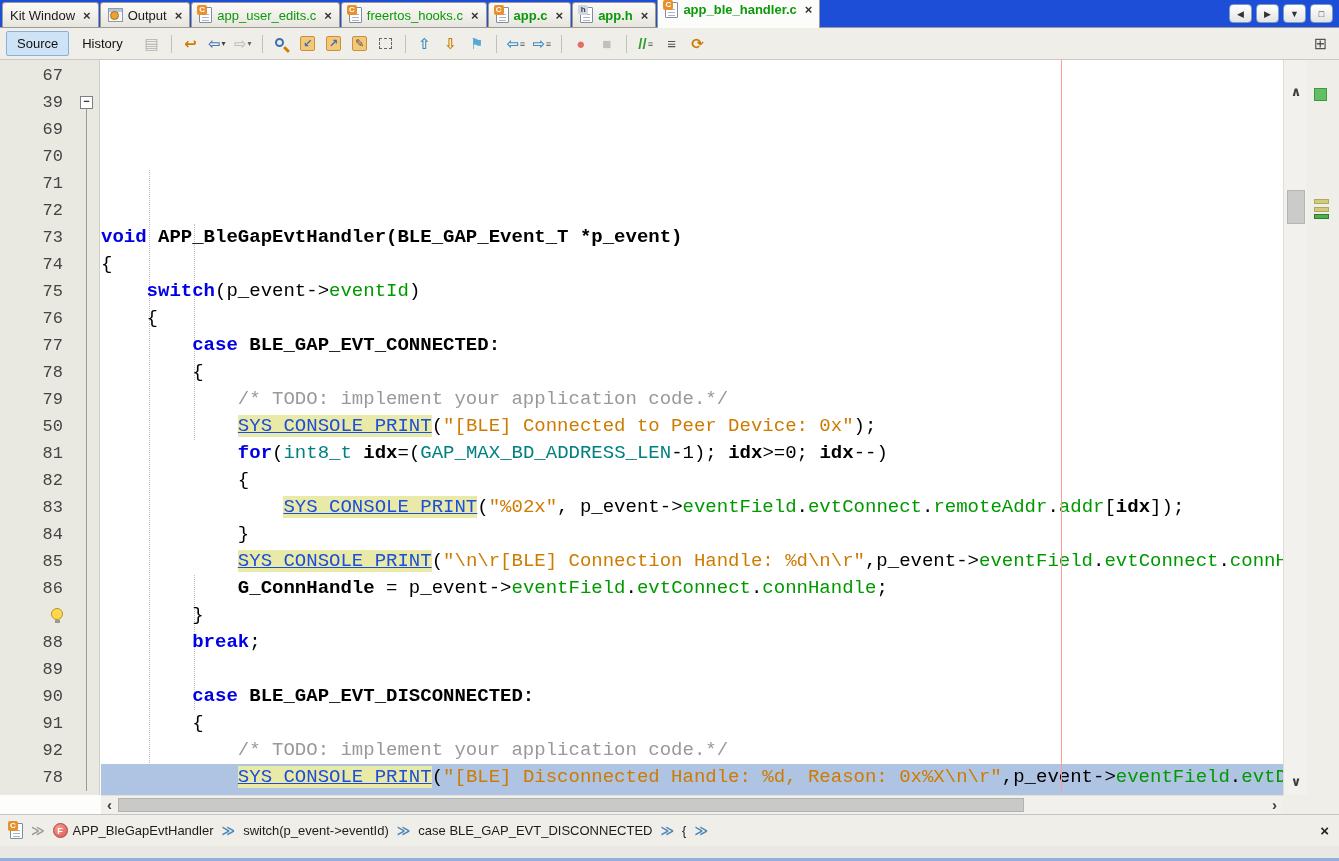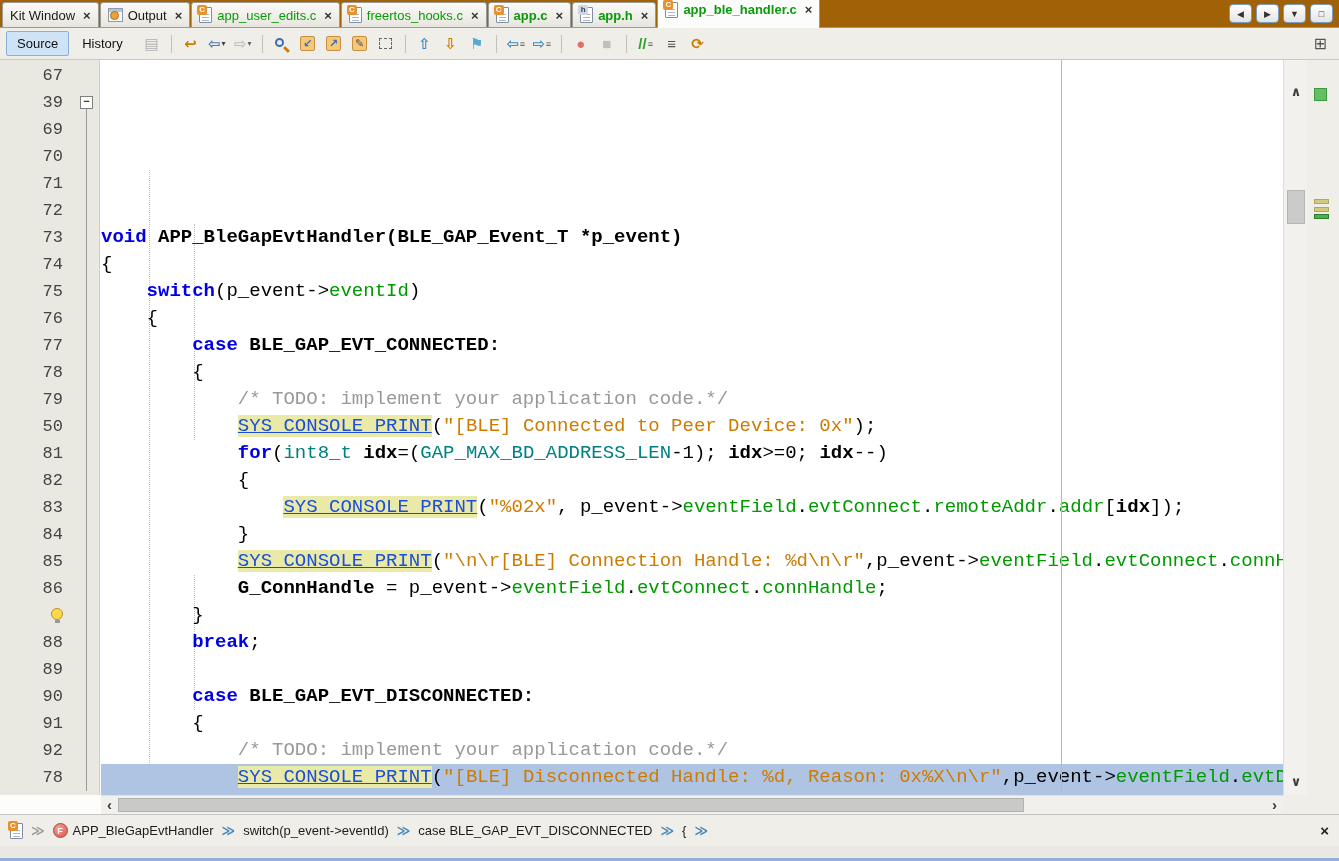--- a/index.html
+++ b/index.html
@@ -3,21 +3,21 @@
 <meta charset="utf-8">
 <style>
   html,body{margin:0;padding:0;background:#c8c6c0;}
   *{box-sizing:border-box;}
   .window{
     position:relative;width:1339px;height:861px;background:#efeee9;
     font-family:"Liberation Sans","DejaVu Sans",sans-serif;
     outline:1px solid #8f8f8f;outline-offset:-1px;overflow:hidden;
   }
   
-  .tabbar{position:absolute;top:0;left:0;right:0;height:28px;background:#a16207;
+  .tabbar{position:absolute;top:0;left:0;right:0;height:28px;background:#1d4ed8;
     border-bottom:1px solid #9b9a94;display:flex;align-items:flex-end;padding:0 2px;}
   .tabs{display:flex;align-items:flex-end;gap:1px;height:28px;}
   .tab{height:25px;display:flex;align-items:center;gap:5px;padding:0 7px;
     border:1px solid #9b9a94;border-bottom:none;border-radius:3px 3px 0 0;
     background:linear-gradient(#fbfaf8,#e7e5de);font-size:13px;color:#1a1a1a;cursor:default;}
   .tab.active{height:40px;background:#fcfcfa;border-top:3px solid #e8a33d;margin-bottom:-1px;z-index:2;}
   .tlabel{white-space:nowrap;}
   .tlabel.green{color:#0a9a0a;}
   .tlabel.tbold{font-weight:bold;text-align:right;}
   .tclose{font-weight:bold;color:#333;font-size:13px;line-height:11px;margin-left:3px;cursor:pointer;}

